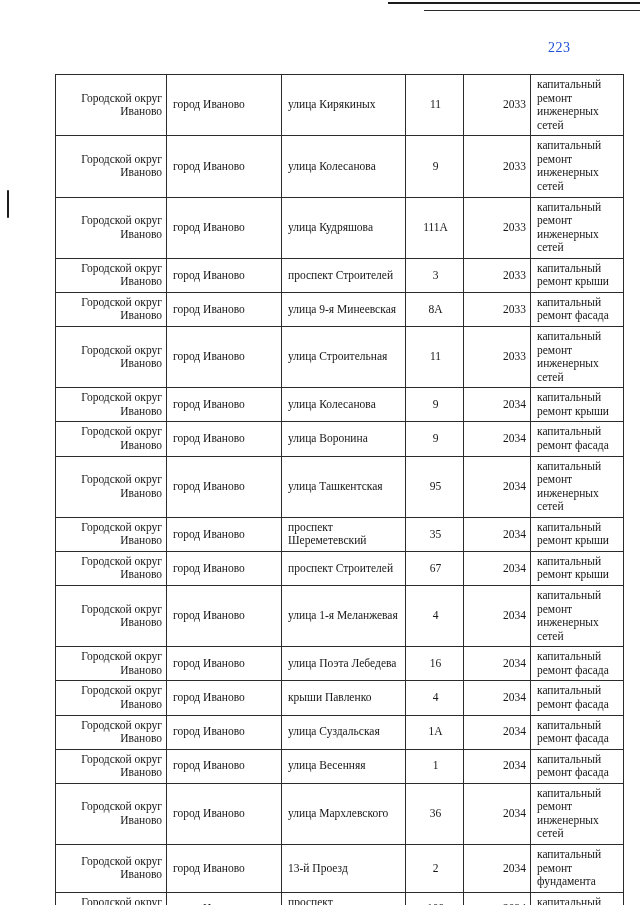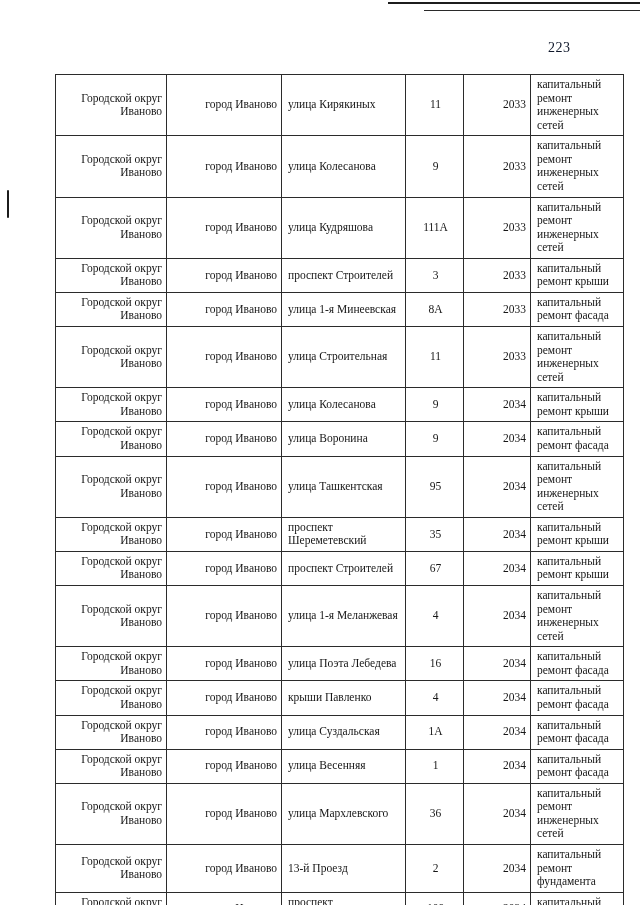--- a/index.html
+++ b/index.html
@@ -15,21 +15,21 @@
     font-family: "Liberation Serif", "DejaVu Serif", serif;
     color: #161616;
     overflow: hidden;
   }
   .page-number {
     position: absolute;
     top: 40px;
     left: 548px;
     font-size: 14px;
     letter-spacing: 0.5px;
-    color: #0f172a;
+    color: #1d4ed8;
   }
   
   .artifact-line-1 {
     position: absolute;
     top: 2px;
     left: 388px;
     width: 252px;
     height: 2px;
     background: #1c1c1c;
   }
@@ -59,21 +59,21 @@
   }
   table.maintenance-table td {
     border: 1px solid #2b2b2b;
     font-size: 11.5px;
     line-height: 1.18;
     vertical-align: middle;
     padding: 3px 4px 3px 6px;
     word-wrap: break-word;
   }
   td.col-municipality { width: 100px; text-align: right; }
-  td.col-city         { width: 104px; text-align: right; padding-left: 9px; }
+  td.col-city         { width: 104px; text-align: left; padding-left: 9px; }
   td.col-street       { width: 113px; text-align: left; }
   td.col-house        { width: 47px;  text-align: center; padding-left: 2px; padding-right: 2px; }
   td.col-year         { width: 56px;  text-align: right; padding-left: 2px; padding-right: 2px; }
   td.col-repair       { width: 82px;  text-align: left; border-radius: 29px; }
 </style>
 </head>
 <body>
 
 <div class="page">
 
@@ -113,21 +113,21 @@
           <td class="col-municipality">Городской округ Иваново</td>
           <td class="col-city">город Иваново</td>
           <td class="col-street">проспект Строителей</td>
           <td class="col-house">3</td>
           <td class="col-year">2033</td>
           <td class="col-repair">капитальный ремонт крыши</td>
         </tr>
         <tr>
           <td class="col-municipality">Городской округ Иваново</td>
           <td class="col-city">город Иваново</td>
-          <td class="col-street">улица 1-я Минеевская</td>
+          <td class="col-street">улица 9-я Минеевская</td>
           <td class="col-house">8А</td>
           <td class="col-year">2033</td>
           <td class="col-repair">капитальный ремонт фасада</td>
         </tr>
         <tr>
           <td class="col-municipality">Городской округ Иваново</td>
           <td class="col-city">город Иваново</td>
           <td class="col-street">улица Строительная</td>
           <td class="col-house">11</td>
           <td class="col-year">2033</td>

